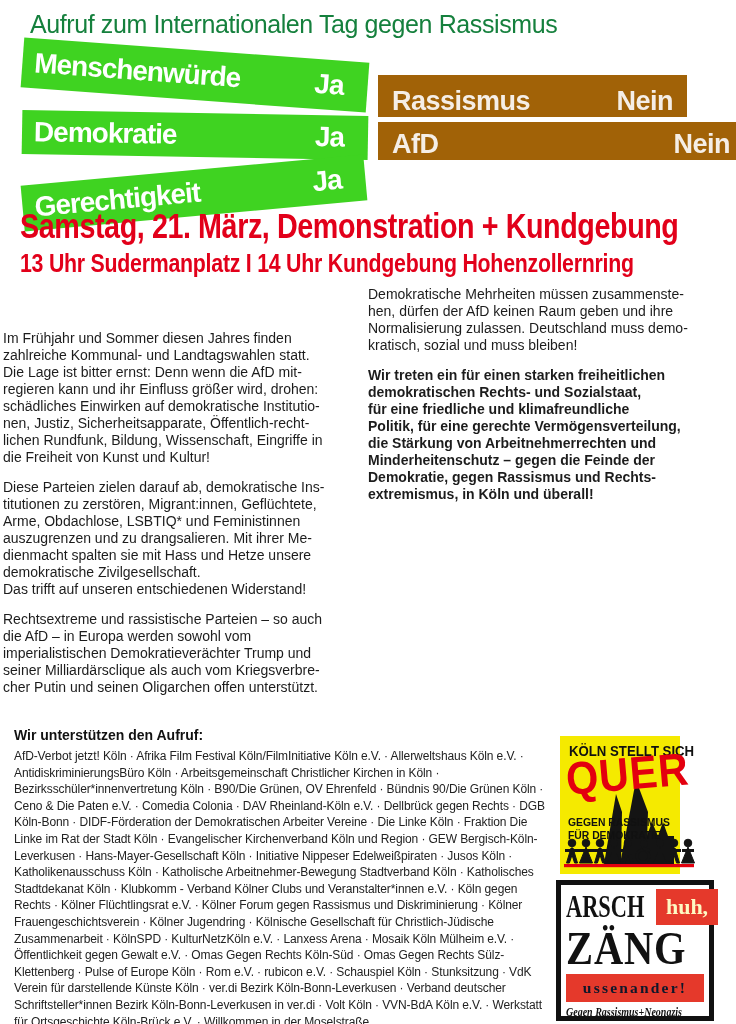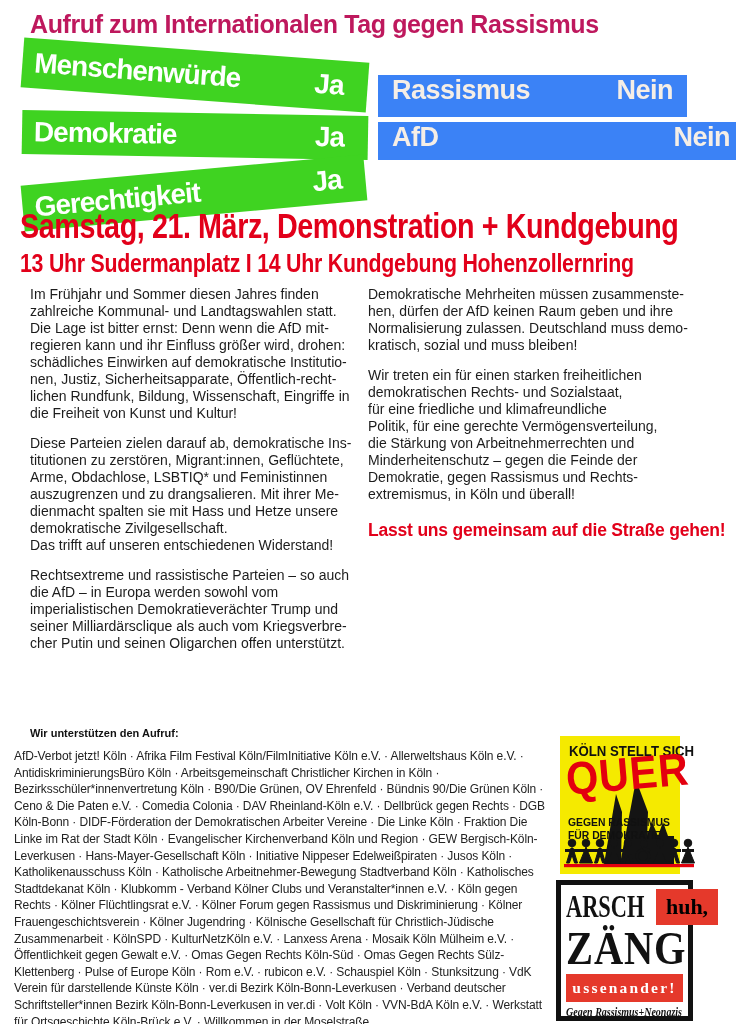--- a/index.html
+++ b/index.html
@@ -1,83 +1,83 @@
 <!DOCTYPE html>
 <html><head>
 <meta charset="utf-8">
 <style>
   html,body{margin:0;padding:0;background:#fff;}
   .page{position:relative;width:736px;height:1024px;background:#fff;overflow:hidden;
         font-family:"Liberation Sans","DejaVu Sans",sans-serif;color:#1a1a1a;}
 
   
-  .title{position:absolute;left:30px;top:10px;font-size:25px;font-weight:bold;
-         letter-spacing:-0.4px;color:#be185d;white-space:nowrap;}
+  .title{position:absolute;left:30px;top:10px;font-size:25px;font-weight:normal;
+         letter-spacing:-0.4px;color:#15803d;white-space:nowrap;}
 
   
   .gbanner{position:absolute;background:#3fd321;color:#fff;display:flex;
            justify-content:space-between;align-items:center;
            font-weight:bold;font-size:28px;letter-spacing:-1px;
            padding:0 24px 0 12px;box-sizing:border-box;}
   .g1{left:22px;top:50px;width:346px;height:50px;transform:rotate(4.2deg);}
   .g2{left:22px;top:113px;width:346px;height:44px;transform:rotate(1deg);}
   .g3{left:22px;top:170px;width:344px;height:46px;transform:rotate(-5.2deg);}
-  .nbanner{position:absolute;background:#3b82f6;color:#f5eee6;display:flex;
-           justify-content:space-between;align-items:flex-start;
+  .nbanner{position:absolute;background:#a16207;color:#f5eee6;display:flex;
+           justify-content:space-between;align-items:flex-end;
            font-weight:bold;font-size:27px;letter-spacing:-0.5px;
            padding:0 14px;box-sizing:border-box;gap:46px;}
   .n1{left:378px;top:75px;width:309px;height:42px;}
   .n2{left:378px;top:122px;width:366px;height:38px;}
 
   
   .evh1{position:absolute;left:20px;top:206px;font-size:35px;font-weight:bold;color:#e2001a;
         white-space:nowrap;transform:scaleX(0.82);transform-origin:left top;letter-spacing:-0.5px;}
   .evh2{position:absolute;left:20px;top:248px;font-size:26px;font-weight:bold;color:#e2001a;
         white-space:nowrap;transform:scaleX(0.82);transform-origin:left top;letter-spacing:-0.3px;}
 
   
   .col{position:absolute;top:286px;font-size:14px;line-height:17px;color:#1c1c1c;}
-  .col-left{left:30px;width:350px;}
+  .col-left{left:3px;width:350px;margin-top:44px;}
   .col-right{left:368px;width:358px;}
   .col p{margin:0 0 13px 0;white-space:pre-line;}
-  .col p.bold{font-weight:normal;}
+  .col p.bold{font-weight:bold;}
   .col p.slogan{color:#e2001a;font-weight:bold;font-size:17.5px;line-height:20px;
                 margin-top:17px;letter-spacing:-0.2px;white-space:nowrap;}
 
   
-  .sup-head{position:absolute;left:30px;top:727px;font-size:11px;font-weight:bold;color:#111;}
+  .sup-head{position:absolute;left:14px;top:727px;font-size:14px;font-weight:bold;color:#111;}
   .sup-list{position:absolute;left:14px;top:748px;width:542px;font-size:12px;
             line-height:16.6px;color:#222;letter-spacing:-0.1px;}
 
   
   .quer{position:absolute;left:560px;top:736px;width:120px;height:138px;background:#f5ea00;}
   .quer .l1{position:absolute;left:9px;top:6px;font-size:15px;font-weight:bold;color:#111;
             white-space:nowrap;transform:scaleX(0.88);transform-origin:left top;}
   .quer .word{position:absolute;left:6px;top:16px;font-size:46px;font-weight:bold;color:#e3000f;
             white-space:nowrap;transform:rotate(-5deg) scaleX(0.9);transform-origin:left center;
             letter-spacing:1px;}
   .quer .l2{position:absolute;left:8px;top:80px;font-size:11.5px;font-weight:bold;color:#111;
             white-space:nowrap;transform:scaleX(0.9);transform-origin:left top;}
   .quer .l3{position:absolute;left:8px;top:93px;font-size:11.5px;font-weight:bold;color:#111;
             white-space:nowrap;transform:scaleX(0.9);transform-origin:left top;}
   .quer .dom{position:absolute;right:4px;top:42px;}
   .quer .frieze{position:absolute;left:4px;bottom:5px;}
 
   
-  .arsch{position:absolute;left:556px;top:880px;width:137px;height:141px;background:#fff;
+  .arsch{position:absolute;left:556px;top:880px;width:158px;height:141px;background:#fff;
          border:5px solid #111;box-sizing:border-box;padding:4px 5px;
          font-family:"Liberation Serif","DejaVu Serif",serif;color:#111;}
   .arsch .row1{display:flex;align-items:stretch;height:36px;}
   .arsch .w1{font-size:32px;font-weight:bold;line-height:34px;transform:scaleX(0.7);
              transform-origin:left top;white-space:nowrap;}
-  .arsch .redbox1{margin-left:-22px;background:#e5392b;color:#000000;font-weight:bold;font-size:22px;
+  .arsch .redbox1{margin-left:-22px;background:#e5392b;color:#fef9c3;font-weight:bold;font-size:22px;
              display:flex;align-items:center;justify-content:center;width:62px;flex:none;}
   .arsch .w3{font-size:46px;font-weight:bold;line-height:44px;letter-spacing:1px;
              transform:scaleX(0.88);transform-origin:left top;white-space:nowrap;margin-top:2px;}
-  .arsch .redbox2{background:#e5392b;color:#ffffff;font-weight:bold;font-size:15.5px;
+  .arsch .redbox2{background:#e5392b;color:#0f172a;font-weight:bold;font-size:15.5px;
              letter-spacing:2.2px;height:28px;display:flex;align-items:center;
              justify-content:center;margin-top:3px;white-space:nowrap;}
   .arsch .caption{font-size:12.5px;font-weight:bold;font-style:italic;margin-top:3px;
              white-space:nowrap;transform:scaleX(0.8);transform-origin:left top;}
 </style>
 </head>
 <body>
 
 <div class="page">
 
@@ -137,21 +137,20 @@
 Normalisierung zulassen. Deutschland muss demo-
 kratisch, sozial und muss bleiben!</p>
     <p class="bold">Wir treten ein für einen starken freiheitlichen
 demokratischen Rechts- und Sozialstaat,
 für eine friedliche und klimafreundliche
 Politik, für eine gerechte Vermögensverteilung,
 die Stärkung von Arbeitnehmerrechten und
 Minderheitenschutz – gegen die Feinde der
 Demokratie, gegen Rassismus und Rechts-
 extremismus, in Köln und überall!</p>
-    <p class="slogan">Lasst uns gemeinsam auf die Straße gehen!</p>
   </div>
 
   <div class="sup-head">Wir unterstützen den Aufruf:</div>
   <div class="sup-list">AfD-Verbot jetzt! Köln · Afrika Film Festival Köln/FilmInitiative Köln e.V. · Allerweltshaus Köln e.V. · AntidiskriminierungsBüro Köln · Arbeitsgemeinschaft Christlicher Kirchen in Köln · Bezirksschüler*innenvertretung Köln · B90/Die Grünen, OV Ehrenfeld · Bündnis 90/Die Grünen Köln · Ceno &amp; Die Paten e.V. · Comedia Colonia · DAV Rheinland-Köln e.V. · Dellbrück gegen Rechts · DGB Köln-Bonn · DIDF-Förderation der Demokratischen Arbeiter Vereine · Die Linke Köln · Fraktion Die Linke im Rat der Stadt Köln · Evangelischer Kirchenverband Köln und Region · GEW Bergisch-Köln-Leverkusen · Hans-Mayer-Gesellschaft Köln · Initiative Nippeser Edelweißpiraten · Jusos Köln · Katholikenausschuss Köln · Katholische Arbeitnehmer-Bewegung Stadtverband Köln · Katholisches Stadtdekanat Köln · Klubkomm - Verband Kölner Clubs und Veranstalter*innen e.V. · Köln gegen Rechts · Kölner Flüchtlingsrat e.V. · Kölner Forum gegen Rassismus und Diskriminierung · Kölner Frauengeschichtsverein · Kölner Jugendring · Kölnische Gesellschaft für Christlich-Jüdische Zusammenarbeit · KölnSPD · KulturNetzKöln e.V. · Lanxess Arena · Mosaik Köln Mülheim e.V. · Öffentlichkeit gegen Gewalt e.V. · Omas Gegen Rechts Köln-Süd · Omas Gegen Rechts Sülz-Klettenberg · Pulse of Europe Köln · Rom e.V. · rubicon e.V. · Schauspiel Köln · Stunksitzung · VdK Verein für darstellende Künste Köln · ver.di Bezirk Köln-Bonn-Leverkusen · Verband deutscher Schriftsteller*innen Bezirk Köln-Bonn-Leverkusen in ver.di · Volt Köln · VVN-BdA Köln e.V. · Werkstatt für Ortsgeschichte Köln-Brück e.V. · Willkommen in der Moselstraße</div>
 
   <div class="quer">
     <svg class="dom" width="76" height="86" viewBox="0 0 76 86">
       <polygon fill="#141414" points="4,86 16,16 22,34 21,86"></polygon>
       <polygon fill="#141414" points="20,86 36,2 48,34 46,86"></polygon>
       <polygon fill="#141414" points="44,66 52,44 58,58 58,86 44,86"></polygon>

